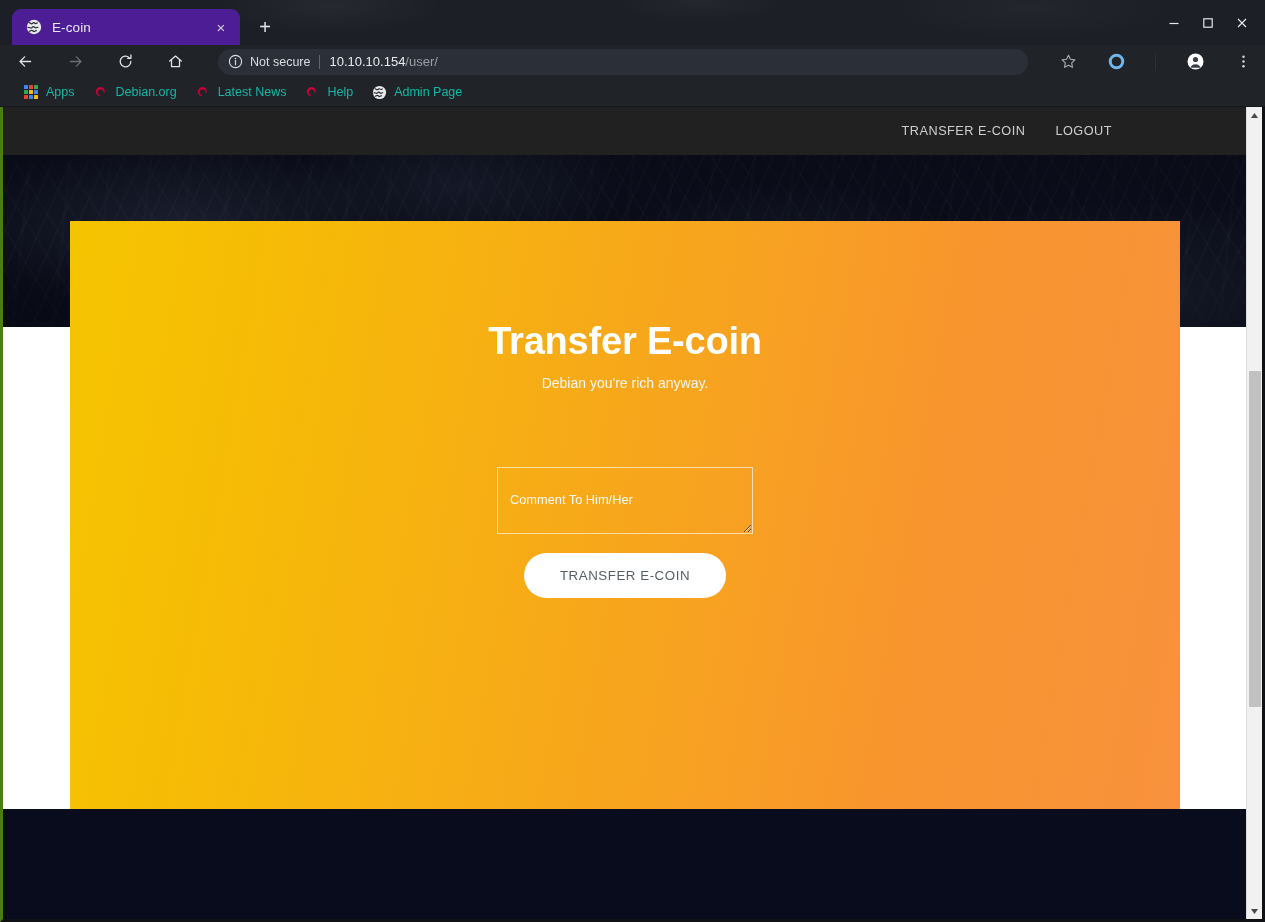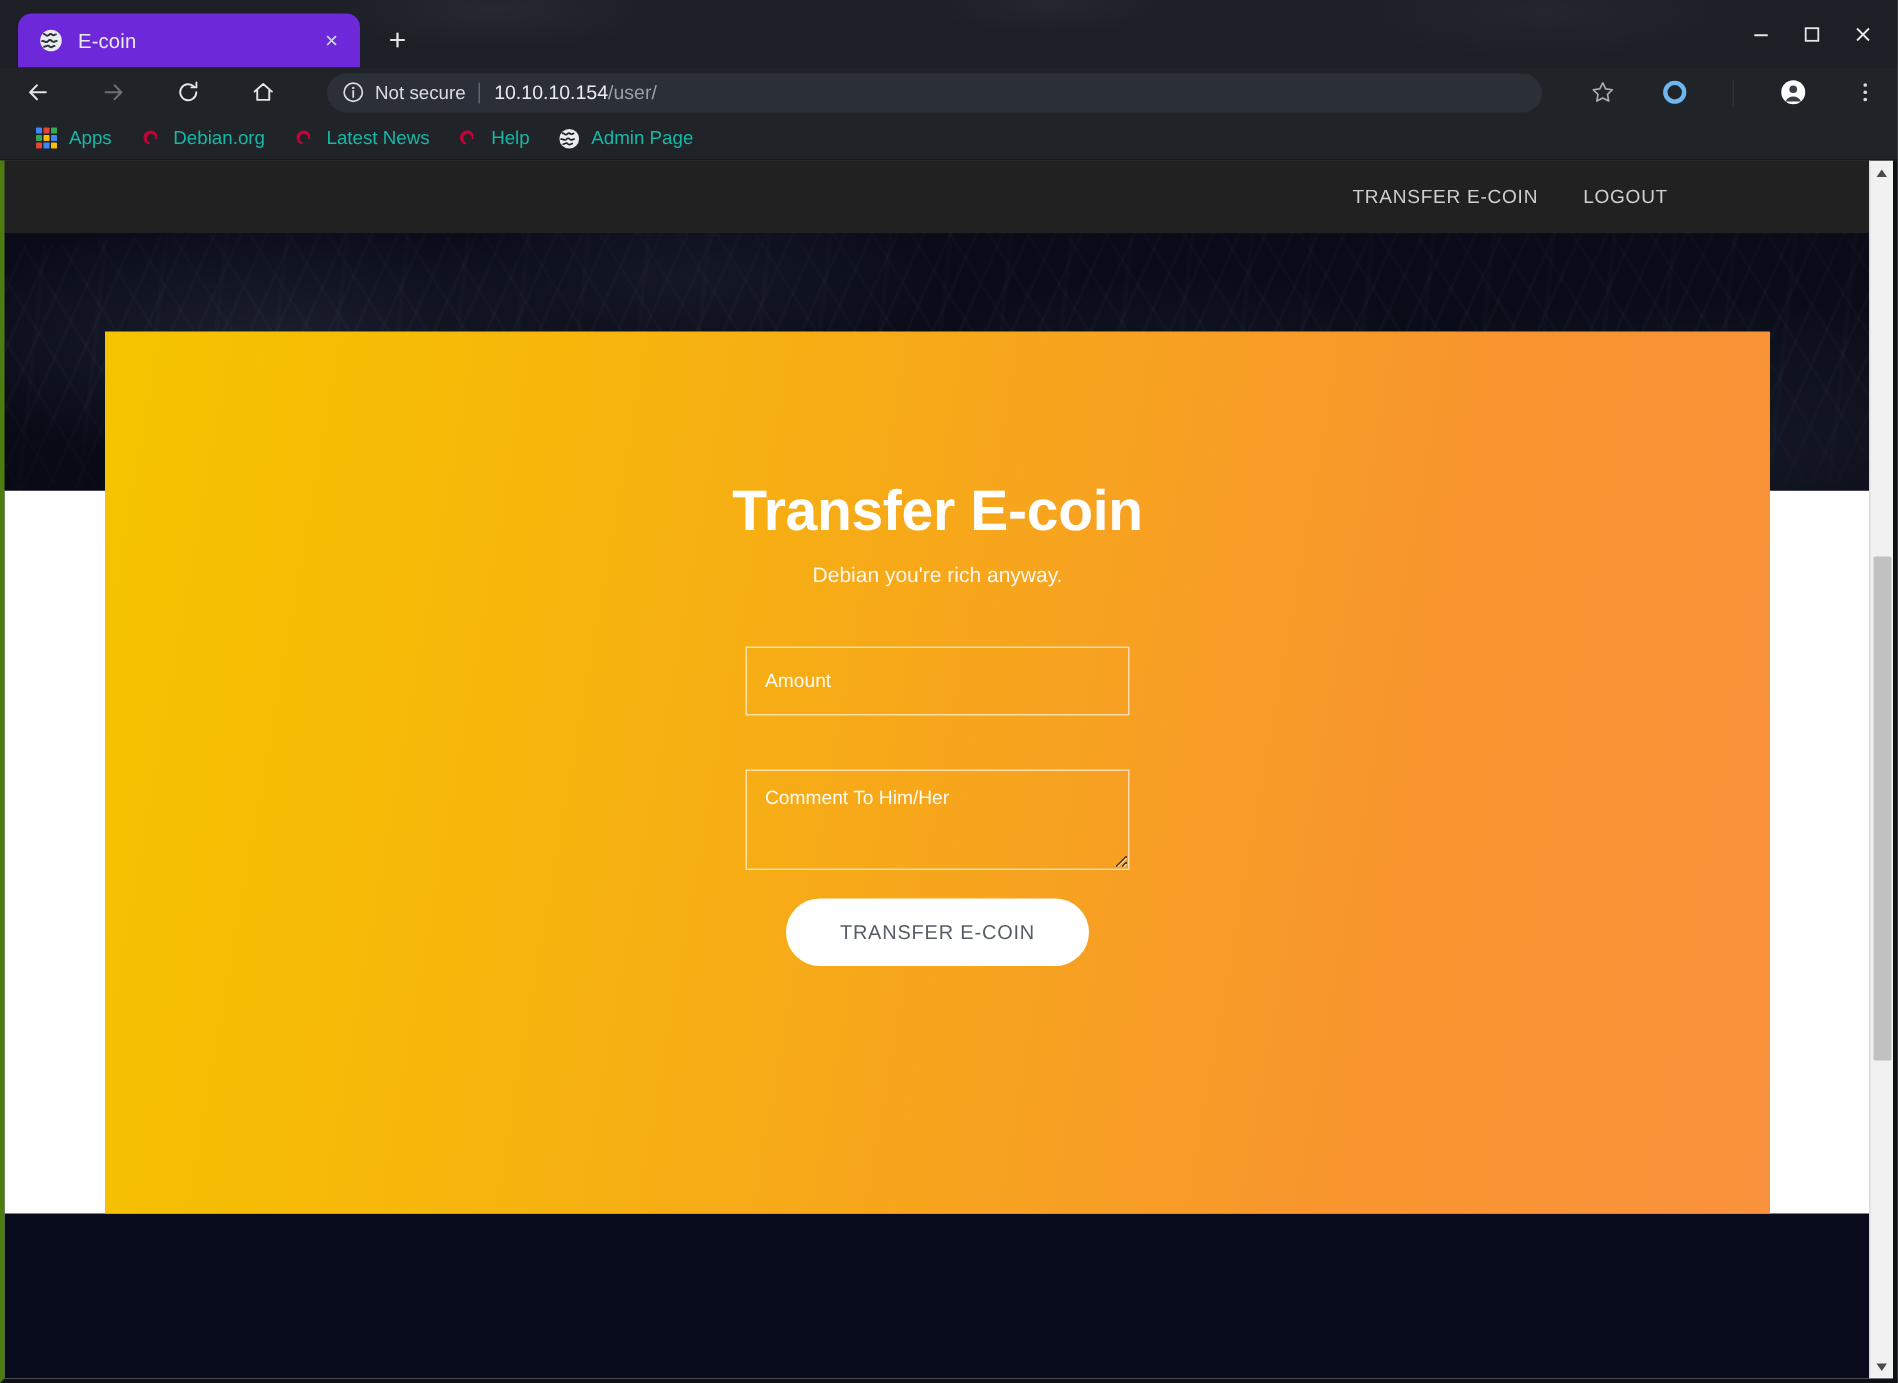--- a/index.html
+++ b/index.html
@@ -42,21 +42,21 @@
       radial-gradient(ellipse 160px 40px at 330px 6px, rgba(255,255,255,0.045), transparent 70%),
       radial-gradient(ellipse 120px 30px at 700px 2px, rgba(255,255,255,0.035), transparent 70%),
       radial-gradient(ellipse 200px 45px at 1030px 8px, rgba(255,255,255,0.03), transparent 70%);
     pointer-events: none;
   }
 
   .tab {
     position: relative;
     width: 228px;
     height: 36px;
-    background: #6d28d9;
+    background: #4c1d95;
     border-radius: 9px 9px 0 0;
     display: flex;
     align-items: center;
     padding: 0 10px 0 14px;
     gap: 10px;
     z-index: 2;
   }
   .tab-favicon {
     width: 16px; height: 16px;
     flex: 0 0 16px;
@@ -313,21 +313,21 @@
     border: 1px solid rgba(255,255,255,0.62);
     color: #ffffff;
     font-family: "Liberation Sans", sans-serif;
     font-size: 12.8px;
     padding: 0 12px;
     outline: none;
   }
   input.field { height: 46px; }
   textarea.field {
     height: 67px;
-    padding-top: 10px;
+    padding-top: 24px;
     resize: vertical;
     line-height: 1.3;
     display: block;
   }
   .field::placeholder { color: #ffffff; opacity: .95; }
   .gap { height: 18px; }
 
   .btn-wrap { text-align: center; padding-top: 19px; }
   .submit-btn {
     display: inline-block;
@@ -540,21 +540,20 @@
     <div class="page-nav">
       <a href="#">TRANSFER E-COIN</a>
       <a href="#">LOGOUT</a>
     </div>
 
     <div class="card">
       <div class="card-title">Transfer E-coin</div>
       <div class="card-sub">Debian you're rich anyway.</div>
 
       <form class="form">
-        <input class="field" type="text" placeholder="Amount" style="">
         <div class="gap"></div>
         <div class="gap"></div>
         <textarea class="field" placeholder="Comment To Him/Her" style=""></textarea>
 
         <div class="btn-wrap">
           <button type="submit" class="submit-btn">TRANSFER E-COIN</button>
         </div>
       </form>
     </div>
 

